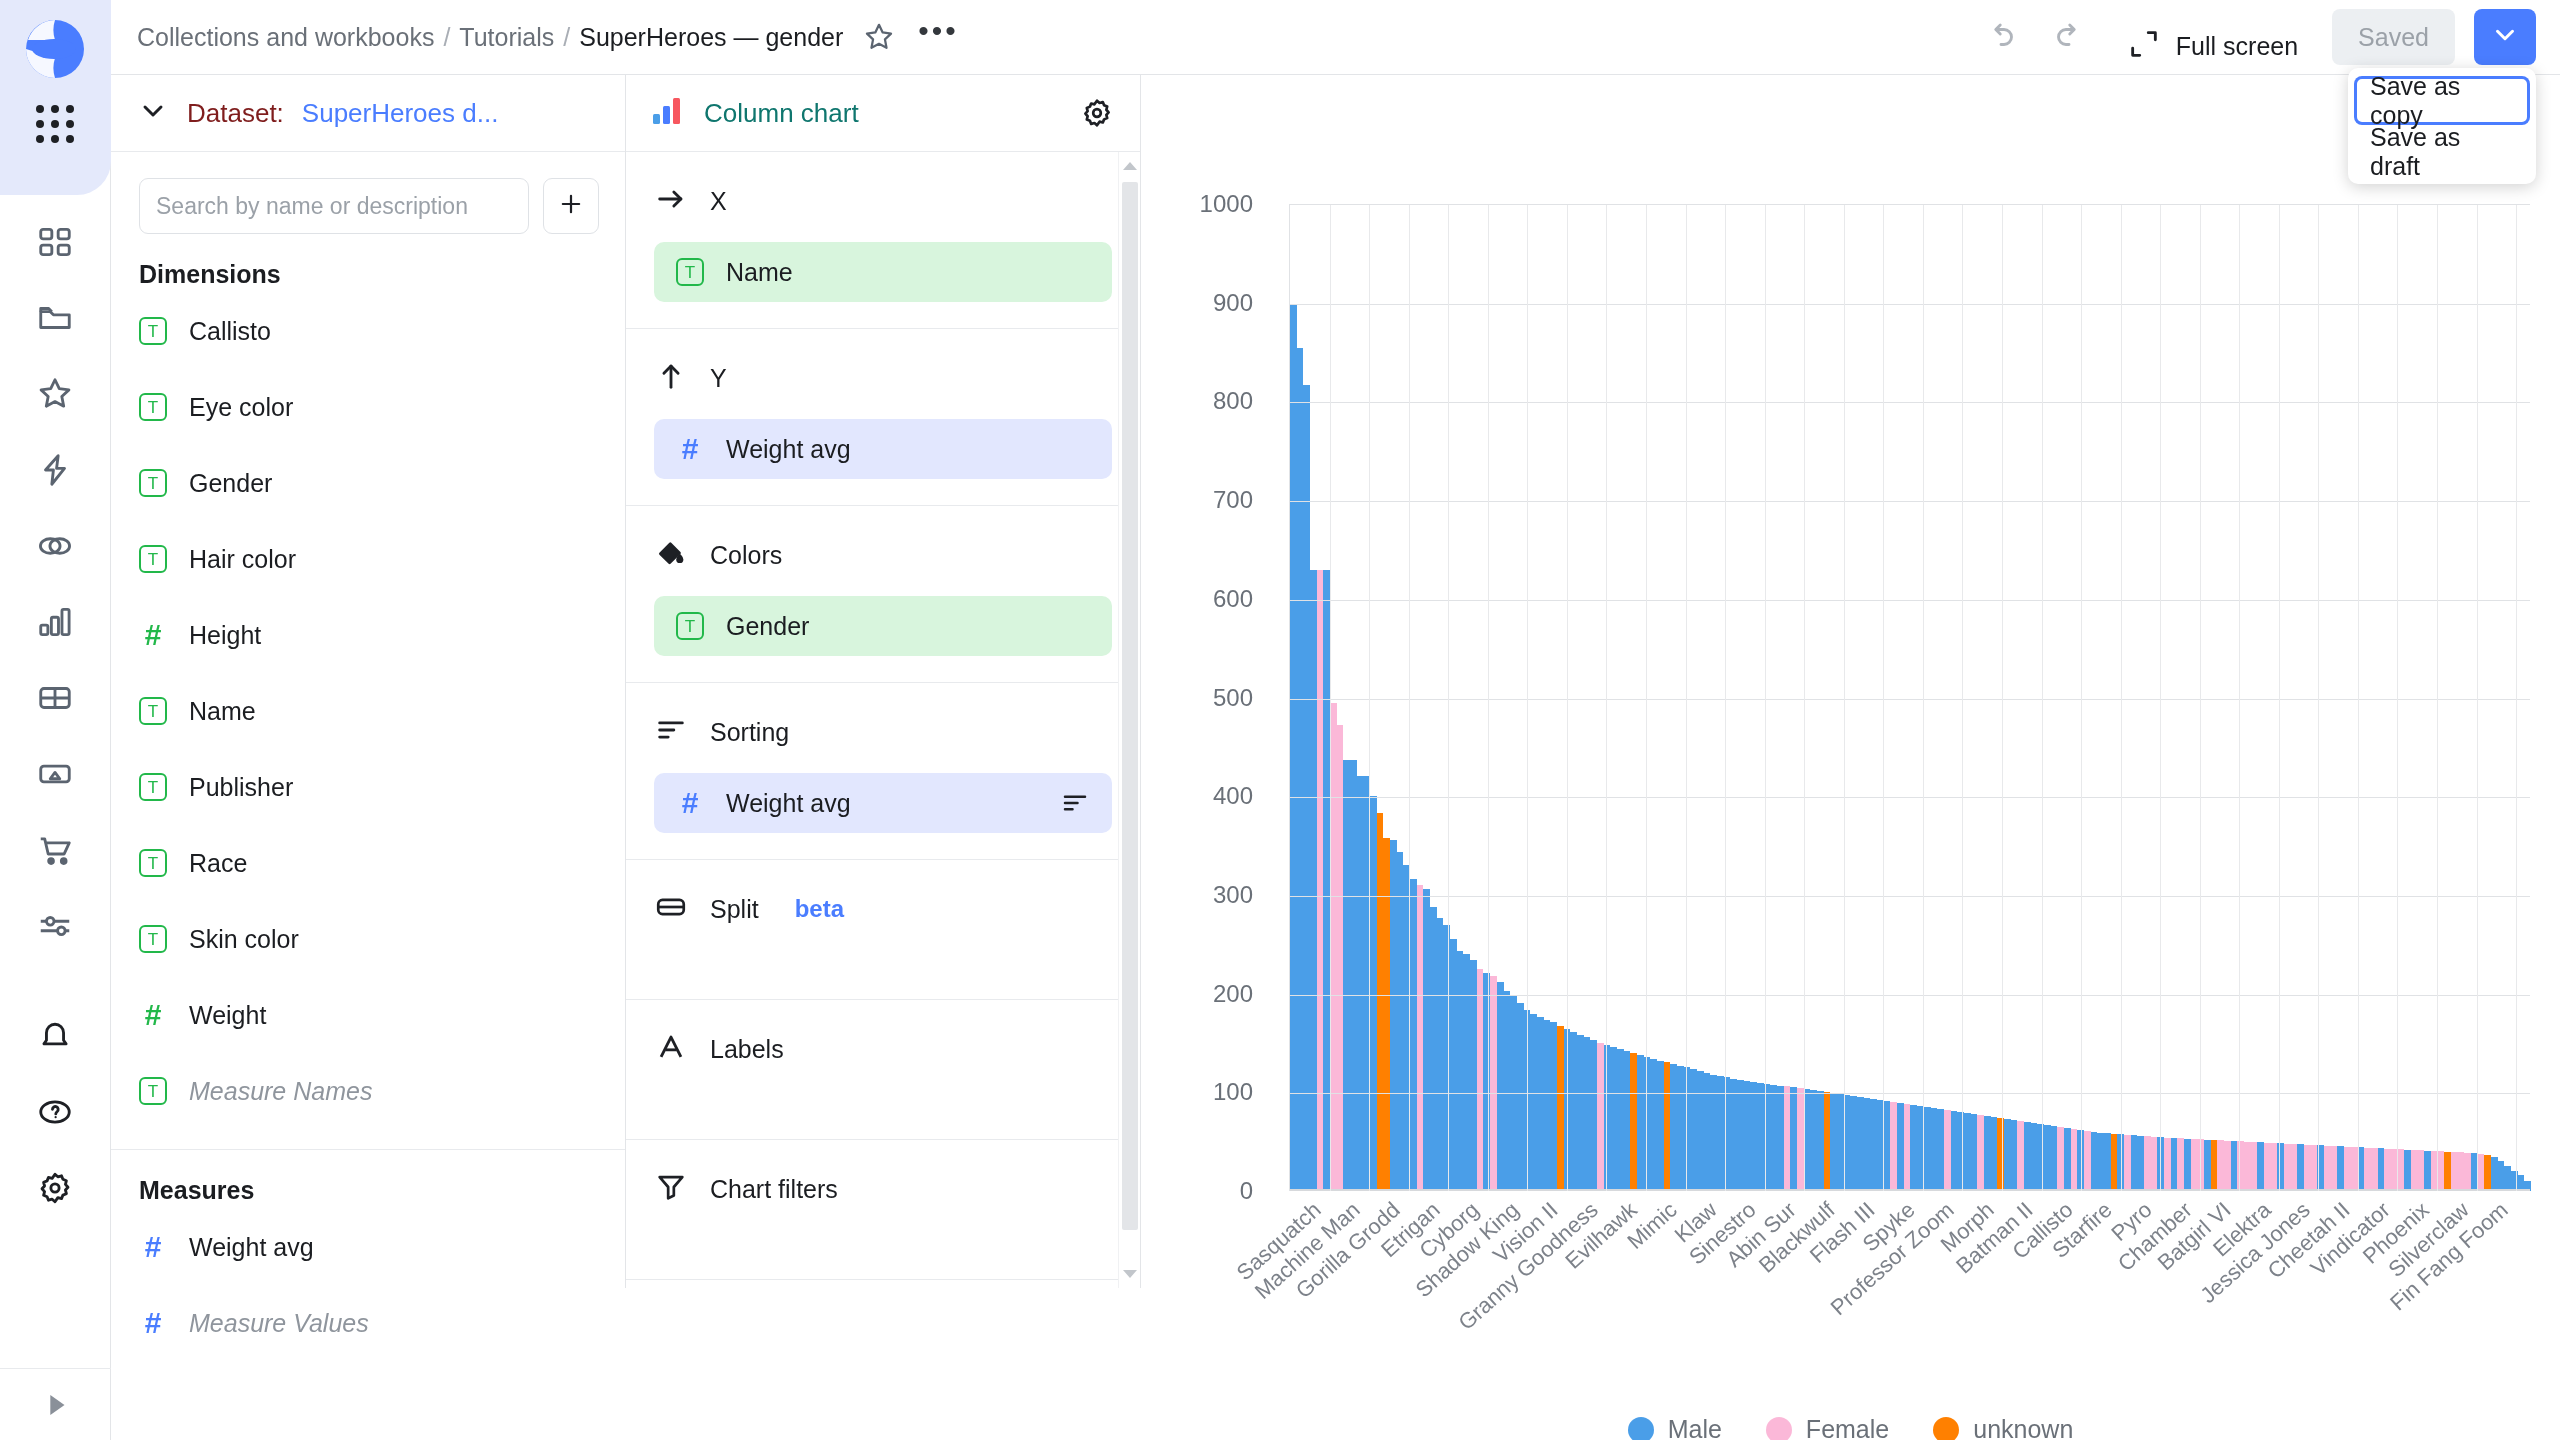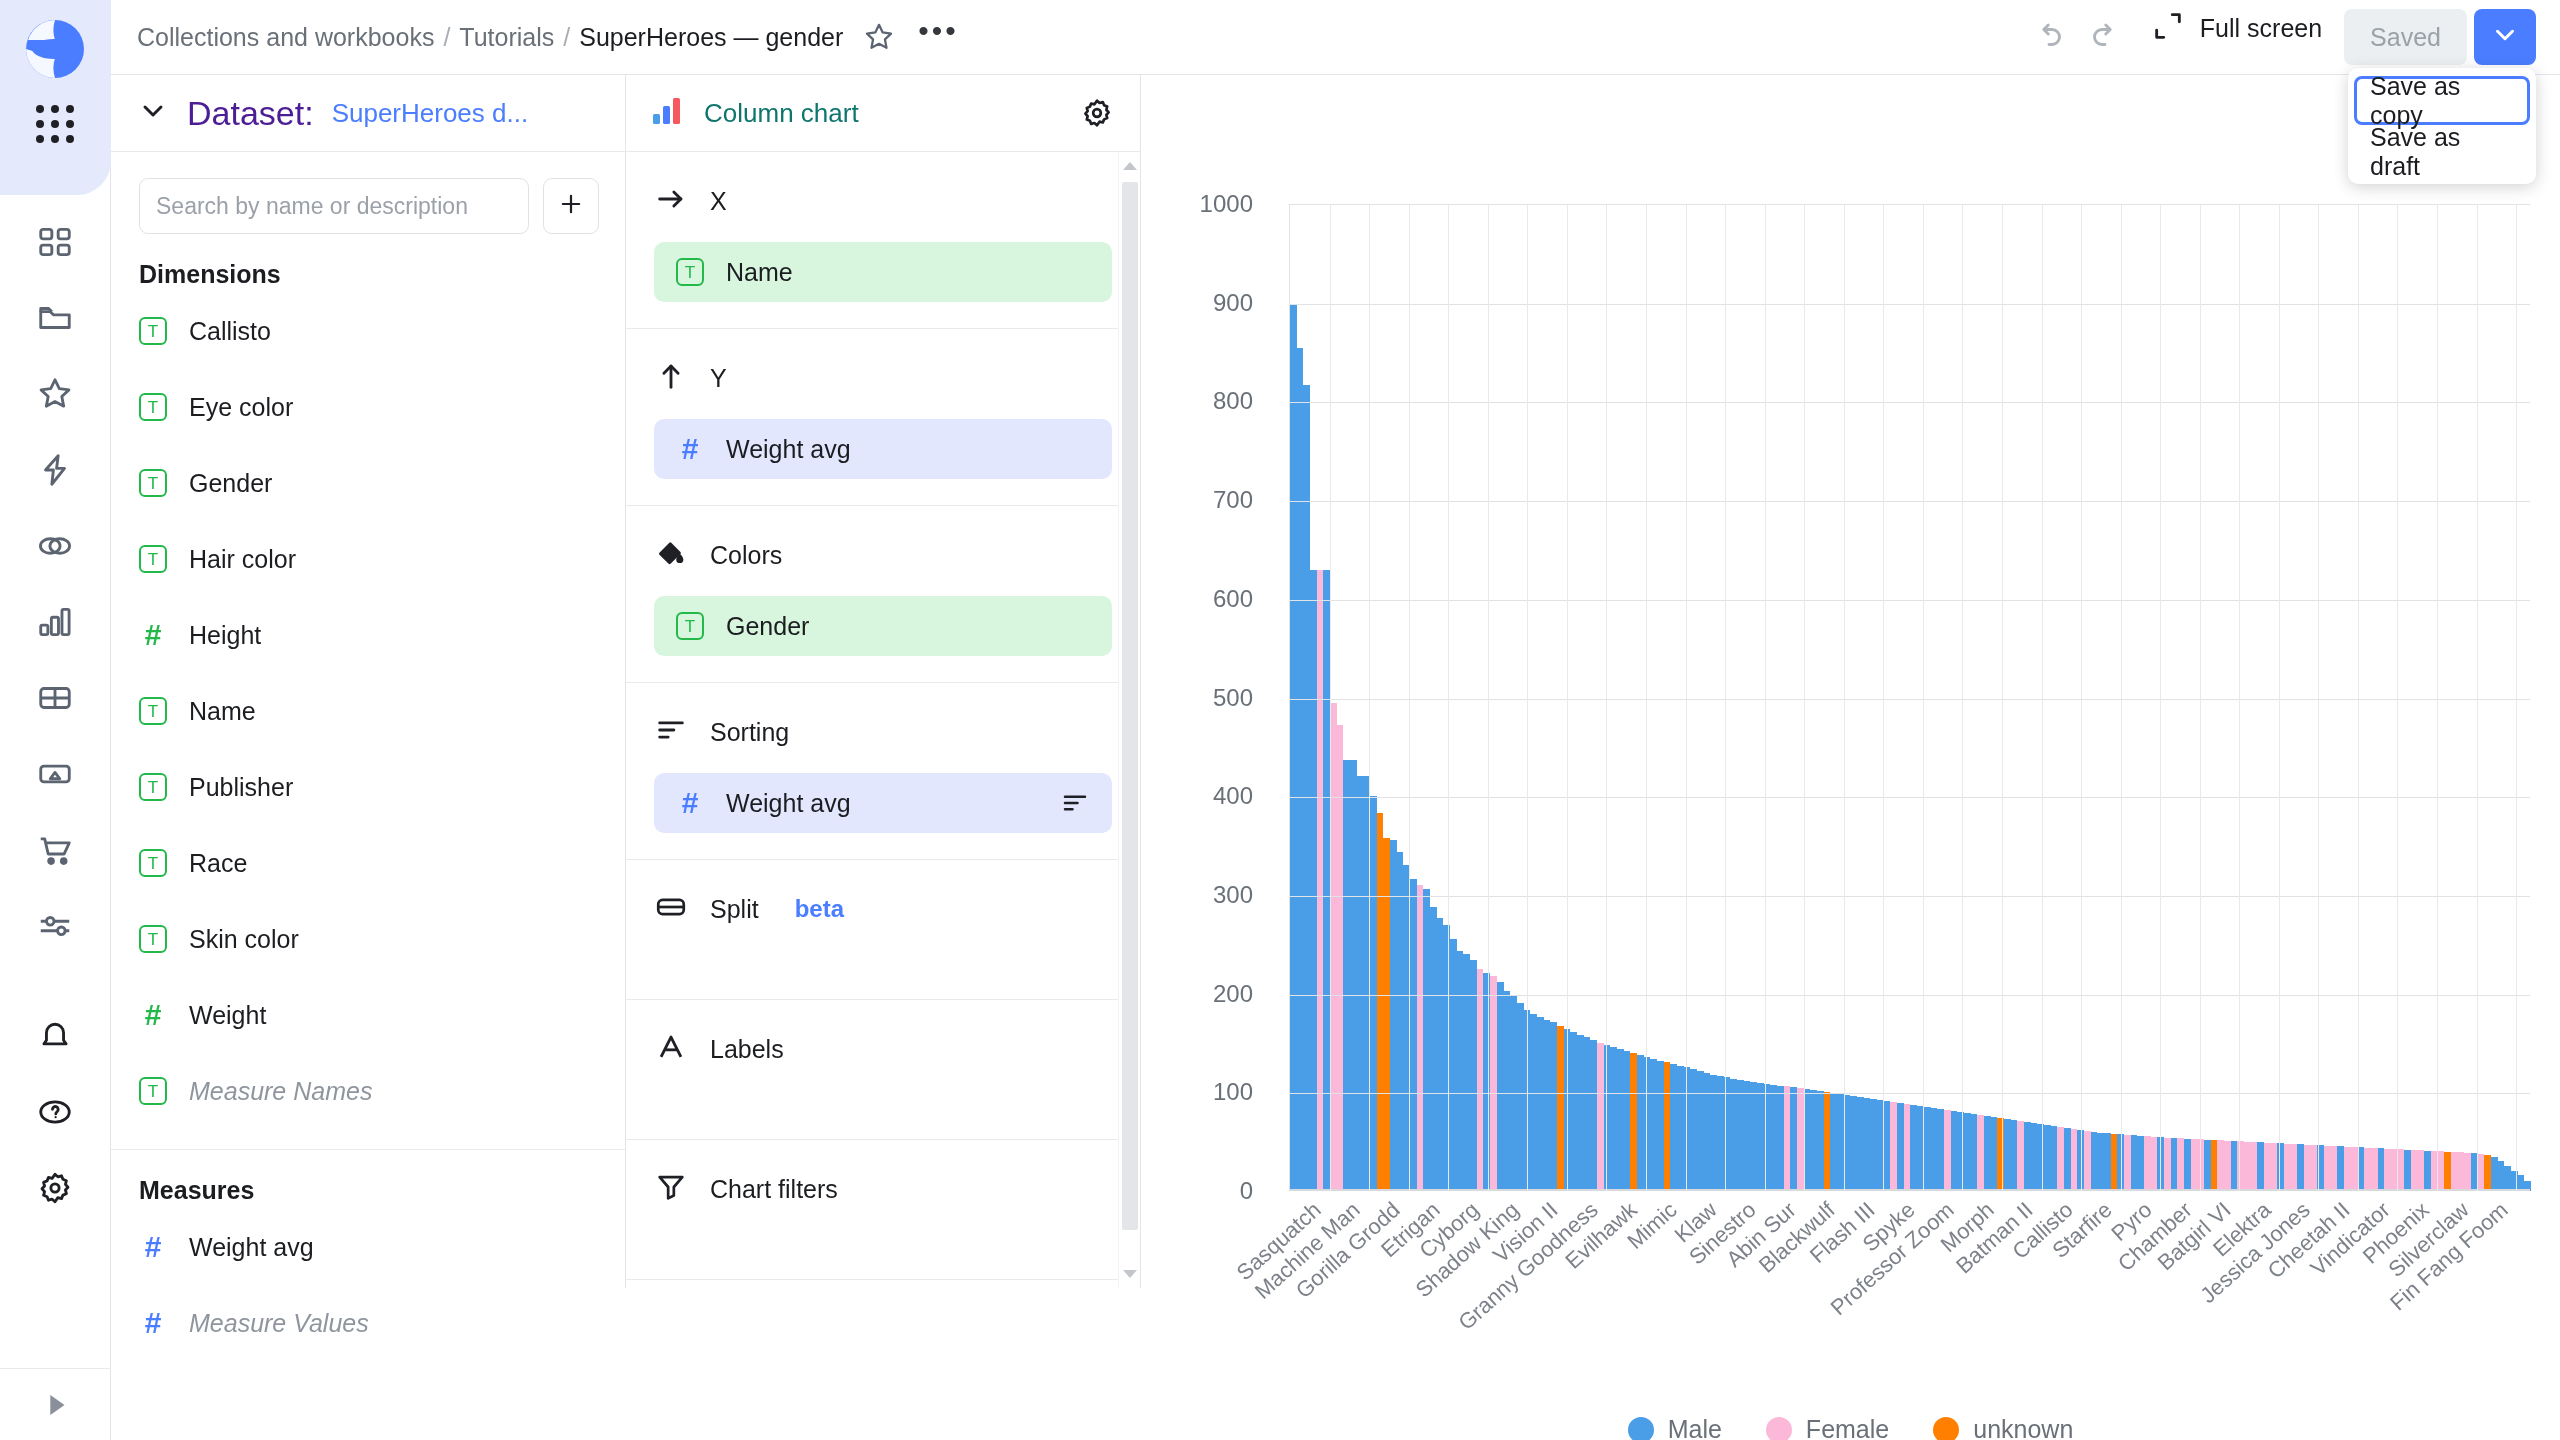--- a/index.html
+++ b/index.html
@@ -50,21 +50,21 @@
     display: flex; align-items: center; padding: 0 24px 0 26px;
     background: #fff; position: relative; z-index: 40;
   }
   .crumbs { display: flex; align-items: center; font-size: 25px; color: #6a7078; white-space: nowrap; }
   .crumb-link { color: #6a7078; cursor: pointer; }
   .crumb-sep { margin: 0 9px; color: #a9aeb5; }
   .crumb-current { color: #1b1d21; }
   .star-btn { margin-left: 19px; cursor: pointer; display: flex; }
   .dots-btn { margin-left: 22px; cursor: pointer; display: flex; letter-spacing: 3px;
     color: #34383d; font-size: 30px; line-height: 14px; padding-bottom: 12px; }
-  .top-right { margin-left: auto; display: flex; align-items: flex-start; gap: 0; }
+  .top-right { margin-left: auto; display: flex; align-items: flex-end; gap: 12px; }
   .icon-btn { width: 56px; height: 56px; display: flex; align-items: center; justify-content: center; cursor: pointer; border-radius: 6px; }
   .fs-btn { display: flex; align-items: center; gap: 15px; cursor: pointer; margin-left: 18px; margin-right: 22px; }
   .fs-label { font-size: 25px; color: #1b1d21; }
   .saved-btn {
     background: #eceff2; color: #9ba1a8; font-size: 25px;
     border: none; border-radius: 8px; padding: 0 26px; height: 56px;
     font-family: inherit; cursor: default;
   }
   .save-caret {
     width: 62px; height: 56px; background: #4a7dff; border-radius: 8px; margin-left: 7px;
@@ -82,21 +82,21 @@
   .save-menu-item.focused { box-shadow: inset 0 0 0 3px #4a7dff; }
 
   
   .bodyrow { flex: 1; display: flex; min-height: 0; }
 
   
   .ds-panel { width: 515px; flex: 0 0 515px; border-right: 1px solid #e3e5e8;
     display: flex; flex-direction: column; min-height: 0; }
   .ds-head { height: 77px; flex: 0 0 77px; display: flex; align-items: center;
     border-bottom: 1px solid #e8eaed; padding-left: 26px; gap: 18px; cursor: pointer; }
-  .ds-head-label { font-size: 34px; color: #4c1d95; }
+  .ds-head-label { font-size: 26px; color: #7f1d1d; }
   .ds-head-name { font-size: 26px; color: #4a7dff; }
   .ds-search-row { display: flex; align-items: center; gap: 14px; padding: 26px 26px 0 28px; }
   .ds-search {
     flex: 1; height: 56px; border: 1px solid #dfe2e6; border-radius: 9px;
     padding: 0 16px; font-size: 23px; color: #1b1d21; font-family: inherit; outline: none;
     background: #fff;
   }
   .ds-search::placeholder { color: #9ba1a8; }
   .ds-add {
     width: 56px; height: 56px; border: 1px solid #dfe2e6; border-radius: 9px; background: #fff;

